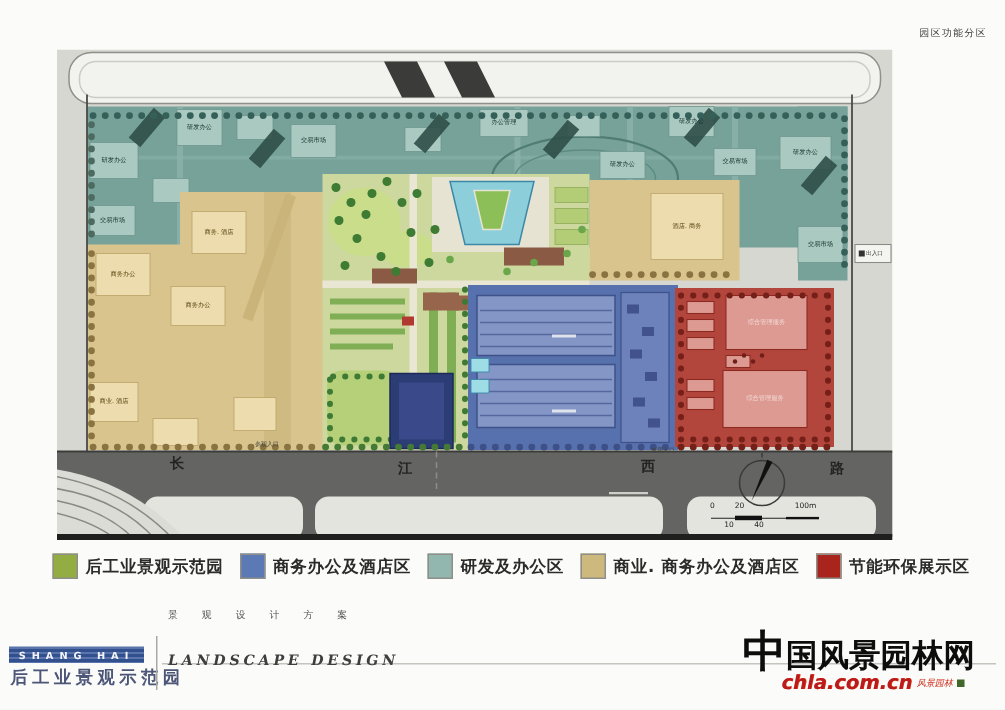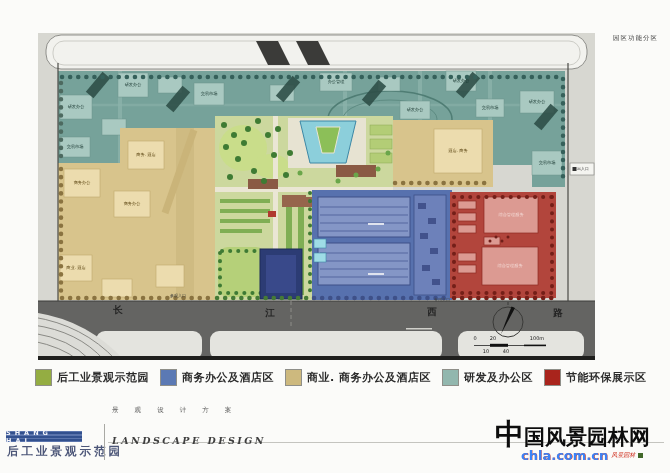--- a/index.html
+++ b/index.html
@@ -1,20 +1,20 @@
 <!DOCTYPE html>
 <html><head>
 <meta charset="utf-8">
 <style>
   html,body{margin:0;padding:0;background:#ffffff;}
   body{font-family:"DejaVu Sans","Liberation Sans",sans-serif;}
   #stage{position:relative;width:670px;height:473px;background:#fbfbf9;overflow:hidden;}
 
   
-  .corner-label{position:absolute;top:18px;right:12px;font-size:6.5px;color:#3a3a3a;letter-spacing:1px;margin-top:16px;}
+  .corner-label{position:absolute;top:18px;right:12px;font-size:6.5px;color:#3a3a3a;letter-spacing:1px;}
 
   
   #plan{position:absolute;left:38px;top:33px;width:557px;height:327px;}
   #plan svg{position:absolute;inset:0;display:block;}
   #plan-labels{position:absolute;inset:0;pointer-events:none;}
   .plbl{position:absolute;transform:translate(-50%,-50%);white-space:nowrap;line-height:1;}
   .zt{font-size:4.2px;color:#14332c;}
   .zb{font-size:4.2px;color:#5d4714;}
   .zr{font-size:4.2px;color:#f3d8d3;}
   .rd{font-size:9.5px;color:#242424;font-weight:bold;}
@@ -23,35 +23,35 @@
   .sc{font-size:5px;color:#222;}
 
   
   #legend{position:absolute;left:35px;top:368px;height:18px;display:flex;align-items:center;}
   .legend-item{display:flex;align-items:center;margin-right:11px;}
   .legend-swatch{width:15px;height:15px;border:1px solid #8f8f89;margin-right:5px;flex:0 0 auto;}
   .legend-label{font-size:11px;font-weight:bold;color:#2b2b2b;letter-spacing:.5px;white-space:nowrap;}
 
   
   .footer-line{position:absolute;left:108px;top:442px;width:556px;height:1px;background:#c4c4bf;}
-  .logo{position:absolute;left:6px;top:431px;width:76px;height:11px;
+  .logo{position:absolute;left:6px;top:431px;width:90px;height:11px;
         background:repeating-linear-gradient(180deg,#5a74ac 0 1.5px,#32508e 1.5px 3.5px);
         color:#f2f4fa;font-size:6.5px;font-weight:bold;letter-spacing:4px;
         display:flex;align-items:center;justify-content:center;}
   .project-title{position:absolute;left:7px;top:444px;font-size:11.5px;color:#4c5678;letter-spacing:3px;font-weight:600;}
   .v-divider{position:absolute;left:104px;top:424px;width:1px;height:36px;background:#a9a9a4;}
   .sub-cn{position:absolute;left:112px;top:406px;font-size:6.5px;color:#555;letter-spacing:7px;}
   .sub-en{position:absolute;left:112px;top:435px;font-size:9.5px;color:#3e3e3e;font-weight:bold;letter-spacing:2.5px;font-family:"DejaVu Serif","Liberation Serif",serif;font-style:italic;}
 
   
   .watermark{position:absolute;right:3px;top:419px;width:172px;margin-left:36px;}
   .wm-title{font-family:"DejaVu Serif","Liberation Serif",serif;font-weight:bold;color:#0d0d0d;font-size:21px;line-height:1.1;letter-spacing:0;}
   .wm-title::first-letter{font-size:29px;}
   .wm-sub{margin-top:-3px;margin-left:26px;display:flex;align-items:center;}
-  .wm-url{color:#3b82f6;font-size:13px;font-weight:bold;text-shadow:.4px 0 #f2380a;}
+  .wm-url{color:#b91c1c;font-size:13px;font-weight:bold;font-style:italic;text-shadow:.4px 0 #f2380a;}
   .wm-seal{color:#cf2f1e;font-size:6px;margin-left:3px;font-style:italic;}
   .wm-dot{width:5px;height:5px;background:#41682a;margin-left:3px;}
 </style>
 </head>
 <body>
 
 <div id="stage">
 
   <div class="corner-label">园区功能分区</div>
 
@@ -314,26 +314,26 @@
   <div id="legend">
       <div class="legend-item">
         <span class="legend-swatch" style="background: rgb(148, 173, 66);"></span>
         <span class="legend-label">后工业景观示范园</span>
       </div>
       <div class="legend-item">
         <span class="legend-swatch" style="background: rgb(91, 121, 180);"></span>
         <span class="legend-label">商务办公及酒店区</span>
       </div>
       <div class="legend-item">
+        <span class="legend-swatch" style="background: rgb(146, 183, 174);"></span>
+        <span class="legend-label">研发及办公区</span>
+      </div>
+      <div class="legend-item">
         <span class="legend-swatch" style="background: rgb(205, 185, 126);"></span>
         <span class="legend-label">商业. 商务办公及酒店区</span>
-      </div>
-      <div class="legend-item">
-        <span class="legend-swatch" style="background: rgb(146, 183, 174);"></span>
-        <span class="legend-label">研发及办公区</span>
       </div>
       <div class="legend-item">
         <span class="legend-swatch" style="background: rgb(169, 36, 28);"></span>
         <span class="legend-label">节能环保展示区</span>
       </div>
     </div>
 
   <div class="footer-line"></div>
   <div class="logo">SHANG HAI</div>
   <div class="project-title">后工业景观示范园</div>

